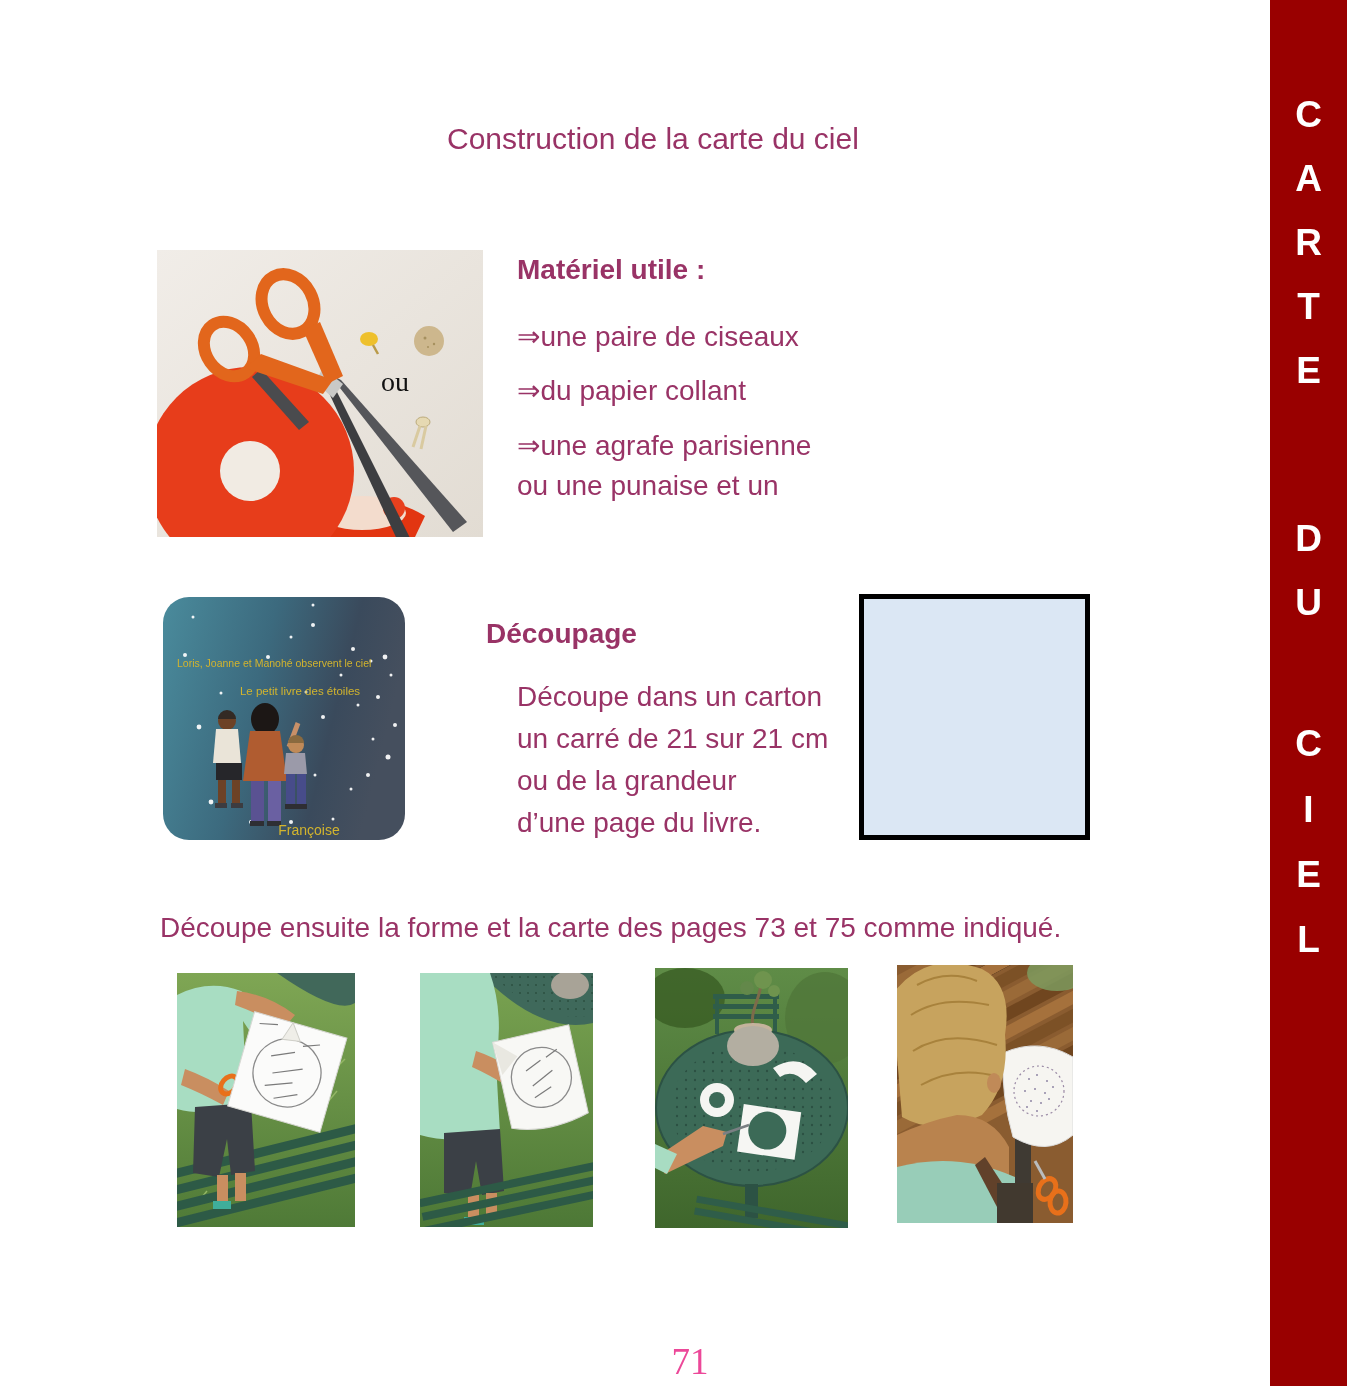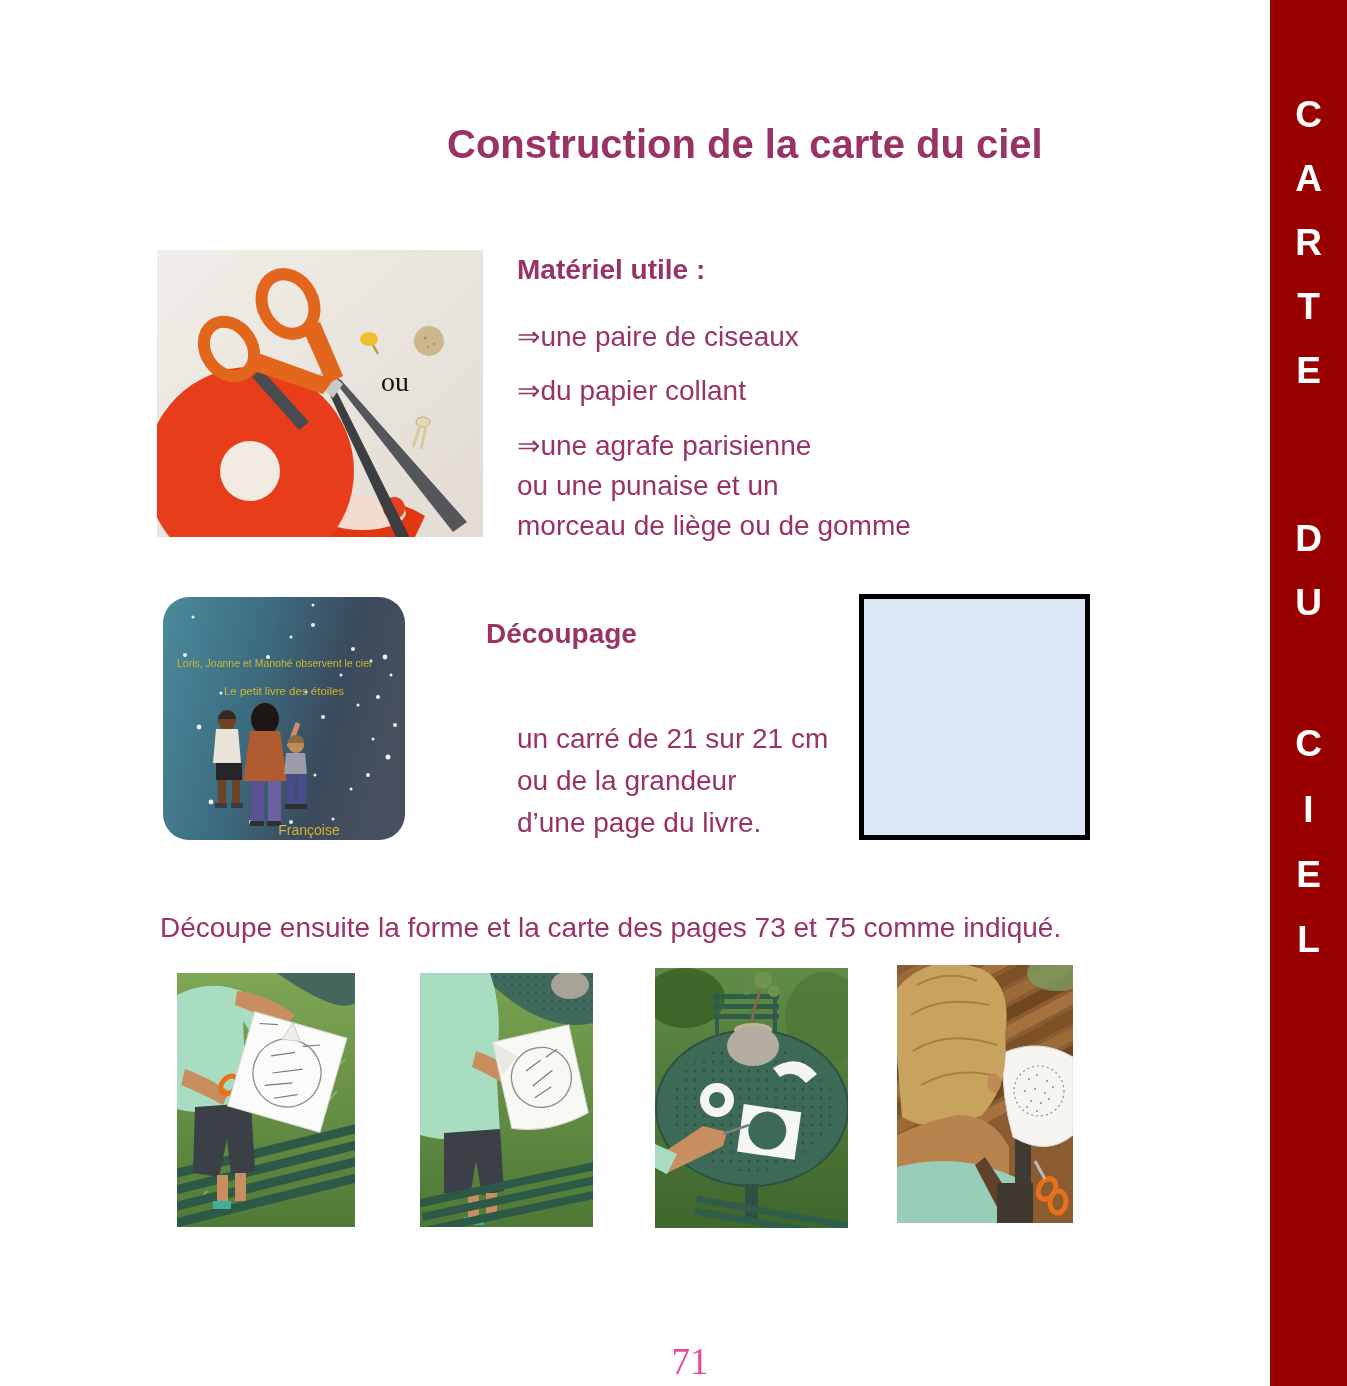--- a/index.html
+++ b/index.html
@@ -2,21 +2,21 @@
 <html style="--accent_text: #993366; --sidebar_bg: #990000; --sidebar_text: #ffffff; --square_fill: #dbe7f4; --square_border: #000000;"><head>
 <meta charset="utf-8">
 <style>
   html,body{margin:0;padding:0;background:#ffffff;}
   .page{
     position:relative;width:1347px;height:1386px;background:#ffffff;
     font-family:"Liberation Sans",sans-serif;overflow:hidden;
   }
   .abs{position:absolute;white-space:nowrap;}
   .acc{color:var(--accent_text,#993366);}
-  .title{font-size:40px;font-weight:700;}
+  .title{font-size:30px;font-weight:400;}
   .h2{font-size:28px;font-weight:700;}
   .body-line{font-size:28px;}
   .serif{font-family:"Liberation Serif","DejaVu Serif",serif;}
 
   .sidebar{
     position:absolute;top:0;right:0;width:77px;height:1386px;
     background:var(--sidebar_bg,#990000);
   }
   .sidebar-letter{
     position:absolute;left:0;width:100%;text-align:center;
@@ -92,21 +92,20 @@
   <div class="abs body-line acc" style="left:517px;top:320px;">
     <span>⇒</span><span>une paire de ciseaux</span>
   </div>
   <div class="abs body-line acc" style="left:517px;top:374px;">
     <span>⇒</span><span>du papier collant</span>
   </div>
   <div class="abs body-line acc" style="left:517px;top:429px;">
     <span>⇒</span><span>une agrafe parisienne</span>
   </div>
   <div class="abs body-line acc" style="left:517px;top:470px;">ou une punaise et un</div>
-  <div class="abs body-line acc" style="left:517px;top:510px;">morceau de liège ou de gomme</div>
 
   <div class="photo" style="left:163px;top:597px;width:242px;height:243px;border-radius:26px;">
     <svg width="242" height="243" viewBox="0 0 242 243">
       <defs>
         <linearGradient id="cbg" x1="0" y1="0" x2="1" y2="0.25">
           <stop offset="0" stop-color="#4a8b9c"></stop>
           <stop offset="0.45" stop-color="#3c6a7e"></stop>
           <stop offset="0.78" stop-color="#3a4a5c"></stop>
           <stop offset="1" stop-color="#454f5e"></stop>
         </linearGradient>
@@ -166,25 +165,26 @@
         <circle cx="95" cy="40" r="8" fill="#c08a58"></circle>
         <path d="M87,38 a8,8 0 0 1 16,0 z" fill="#8a6a3f"></path>
         <path d="M85,48 h19 l2,21 h-23 z" fill="#9b9aa9"></path>
         <rect x="85" y="69" width="9" height="30" fill="#474c8a"></rect>
         <rect x="96" y="69" width="9" height="30" fill="#474c8a"></rect>
         <rect x="84" y="99" width="11" height="5" fill="#2e2e33"></rect>
         <rect x="95" y="99" width="11" height="5" fill="#2e2e33"></rect>
       </g>
     </svg>
     <div class="cover-text" style="left:14px;top:61px;font-size:10.5px;">Loris, Joanne et Manohé observent le ciel</div>
-    <div class="cover-text" style="left:0;top:88px;width:242px;text-align:center;font-size:11.5px;">Le petit livre des étoiles</div>
+    <div class="cover-text" style="left:0;top:88px;width:242px;text-align:center;font-size:11.5px;padding-left:16px;">Le petit livre des étoiles</div>
     <div class="cover-text" style="left:100px;top:226px;width:92px;text-align:center;font-size:14px;">Françoise Roten</div>
   </div>
 
   <div class="abs h2 acc" style="left:486px;top:618px;">Découpage</div>
+  <div class="abs body-line acc" style="left:517px;top:681px;">Découpe dans un carton</div>
   <div class="abs body-line acc" style="left:517px;top:723px;">un carré de 21 sur 21 cm</div>
   <div class="abs body-line acc" style="left:517px;top:765px;">ou de la grandeur</div>
   <div class="abs body-line acc" style="left:517px;top:807px;">d’une page du livre.</div>
 
   <div class="blue-square"></div>
 
   <div class="abs body-line acc" style="left:160px;top:912px;">Découpe ensuite la forme et la carte des pages 73 et 75 comme indiqué.</div>
 
   <div class="photo" style="left:177px;top:973px;width:178px;height:254px;">
     <svg width="178" height="254" viewBox="0 0 178 254">

